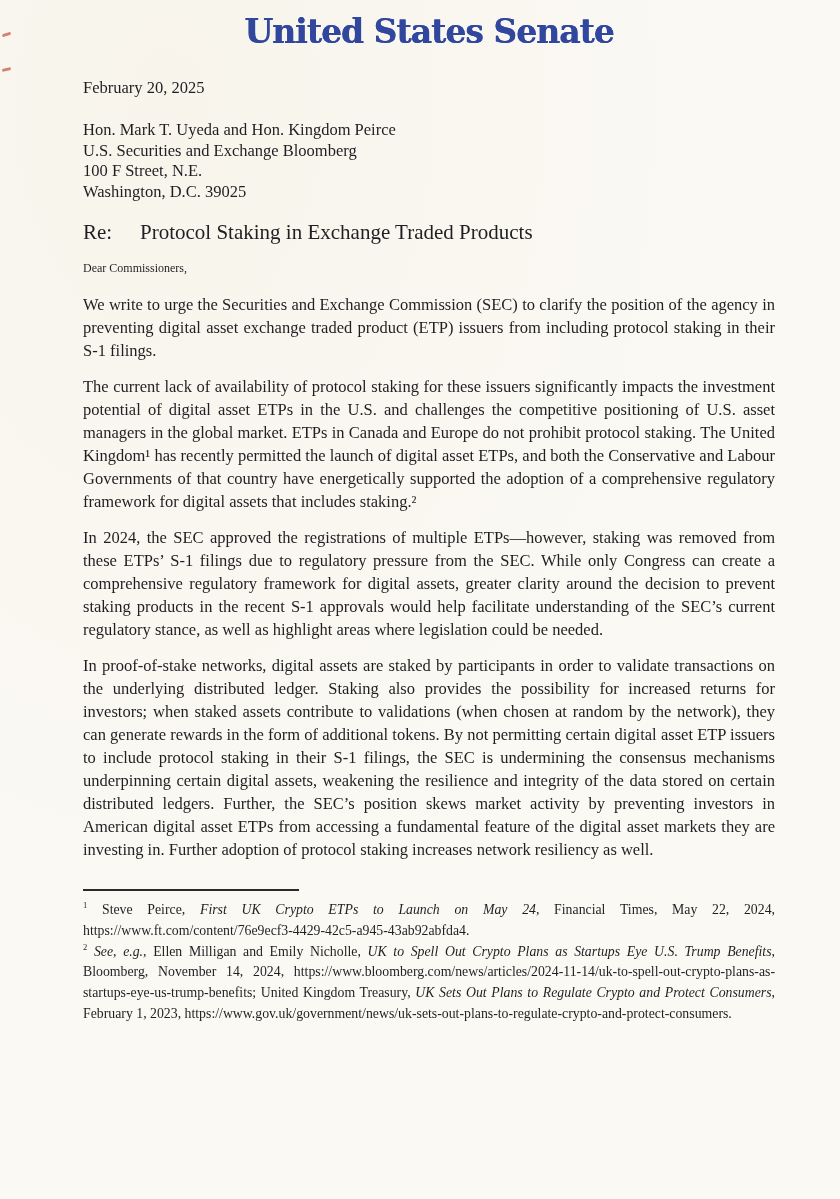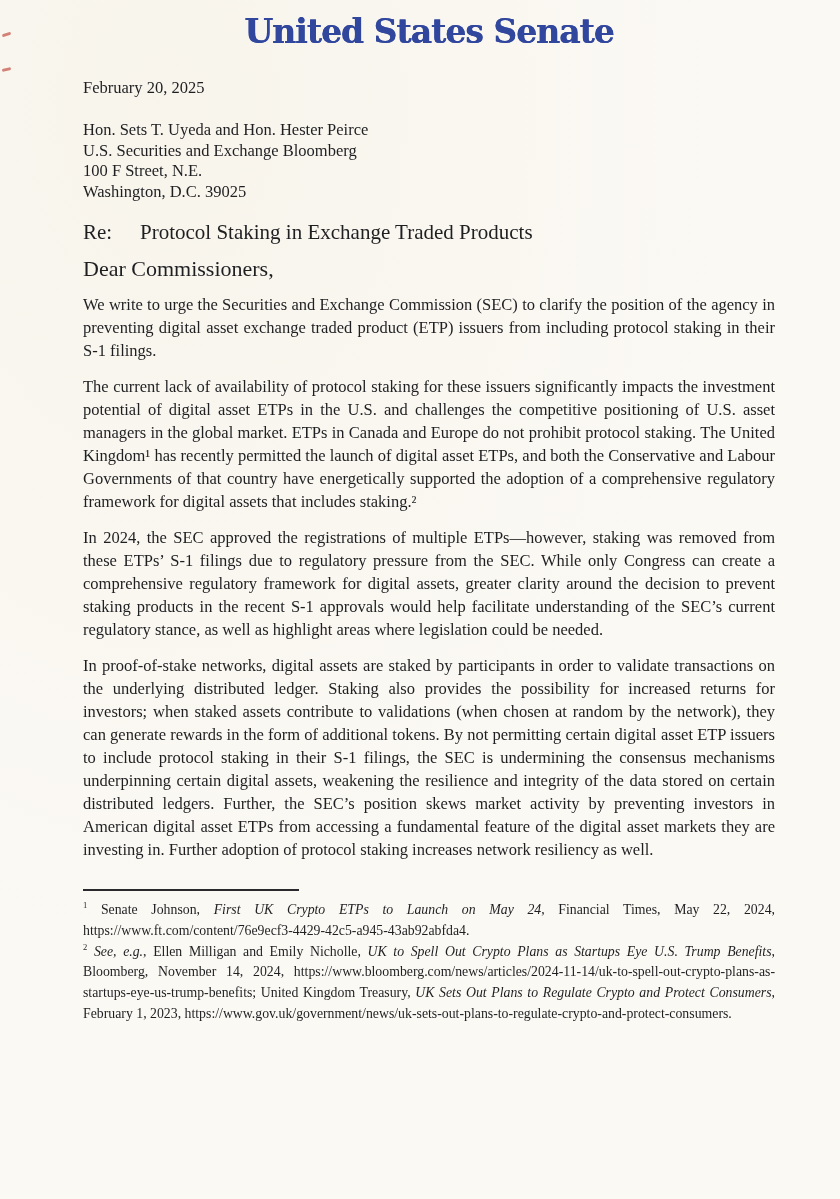--- a/index.html
+++ b/index.html
@@ -55,21 +55,21 @@
     color: var(--senate-blue);
   }
 
   .date { margin-top: 25px; font-size: 16.5px; line-height: 23px; }
 
   .recipient { margin-top: 21px; font-size: 16.5px; line-height: 20.5px; }
 
   .re-line { margin-top: 19px; font-size: 21px; line-height: 23px; }
   .re-label { display: inline-block; width: 57px; }
 
-  .salutation { margin-top: 13px; font-size: 22px; line-height: 23px; }
+  .salutation { margin-top: 13px; font-size: 12px; line-height: 23px; }
 
   .body-text p {
     margin: 13px 0 0 0;
     font-size: 16.5px;
     line-height: 23px;
     text-align: justify;
   }
 
   .footnotes {
     position: absolute;
@@ -98,38 +98,38 @@
   <div class="red-mark m1"></div>
   <div class="red-mark m2"></div>
 
   <header class="letterhead">
     <div class="lh-title">United States Senate</div>
   </header>
 
   <div class="date">February 20, 2025</div>
 
   <div class="recipient">
-    <div>Hon. Sets T. Uyeda and Hon. Hester Peirce</div>
+    <div>Hon. Mark T. Uyeda and Hon. Kingdom Peirce</div>
     <div>U.S. Securities and Exchange Bloomberg</div>
     <div>100 F Street, N.E.</div>
     <div>Washington, D.C. 39025</div>
   </div>
 
   <div class="re-line">
     <span class="re-label">Re:</span><span>Protocol Staking in Exchange Traded Products</span>
   </div>
 
   <div class="salutation">Dear Commissioners,</div>
 
   <div class="body-text">
     <p>We write to urge the Securities and Exchange Commission (SEC) to clarify the position of the agency in preventing digital asset exchange traded product (ETP) issuers from including protocol staking in their S-1 filings.</p>
     <p>The current lack of availability of protocol staking for these issuers significantly impacts the investment potential of digital asset ETPs in the U.S. and challenges the competitive positioning of U.S. asset managers in the global market. ETPs in Canada and Europe do not prohibit protocol staking. The United Kingdom¹ has recently permitted the launch of digital asset ETPs, and both the Conservative and Labour Governments of that country have energetically supported the adoption of a comprehensive regulatory framework for digital assets that includes staking.²</p>
     <p>In 2024, the SEC approved the registrations of multiple ETPs—however, staking was removed from these ETPs’ S-1 filings due to regulatory pressure from the SEC.  While only Congress can create a comprehensive regulatory framework for digital assets, greater clarity around the decision to prevent staking products in the recent S-1 approvals would help facilitate understanding of the SEC’s current regulatory stance, as well as highlight areas where legislation could be needed.</p>
     <p>In proof-of-stake networks, digital assets are staked by participants in order to validate transactions on the underlying distributed ledger. Staking also provides the possibility for increased returns for investors; when staked assets contribute to validations (when chosen at random by the network), they can generate rewards in the form of additional tokens. By not permitting certain digital asset ETP issuers to include protocol staking in their S-1 filings, the SEC is undermining the consensus mechanisms underpinning certain digital assets, weakening the resilience and integrity of the data stored on certain distributed ledgers. Further, the SEC’s position skews market activity by preventing investors in American digital asset ETPs from accessing a fundamental feature of the digital asset markets they are investing in. Further adoption of protocol staking increases network resiliency as well.</p>
   </div>
 
   <footer class="footnotes">
     <div class="fn-rule"></div>
-    <p class="footnote"><sup>1</sup><span> Senate Johnson, </span><em>First UK Crypto ETPs to Launch on May 24</em><span>, Financial Times, May 22, 2024, https://www.ft.com/content/76e9ecf3-4429-42c5-a945-43ab92abfda4.</span></p>
+    <p class="footnote"><sup>1</sup><span> Steve Peirce, </span><em>First UK Crypto ETPs to Launch on May 24</em><span>, Financial Times, May 22, 2024, https://www.ft.com/content/76e9ecf3-4429-42c5-a945-43ab92abfda4.</span></p>
     <p class="footnote"><sup>2</sup><span> </span><em>See, e.g.</em><span>, Ellen Milligan and Emily Nicholle, </span><em>UK to Spell Out Crypto Plans as Startups Eye U.S. Trump Benefits</em><span>, Bloomberg, November 14, 2024, https://www.bloomberg.com/news/articles/2024-11-14/uk-to-spell-out-crypto-plans-as-startups-eye-us-trump-benefits; United Kingdom Treasury, </span><em>UK Sets Out Plans to Regulate Crypto and Protect Consumers</em><span>, February 1, 2023, https://www.gov.uk/government/news/uk-sets-out-plans-to-regulate-crypto-and-protect-consumers.</span></p>
   </footer>
 
 </div>
 
 </body></html>

